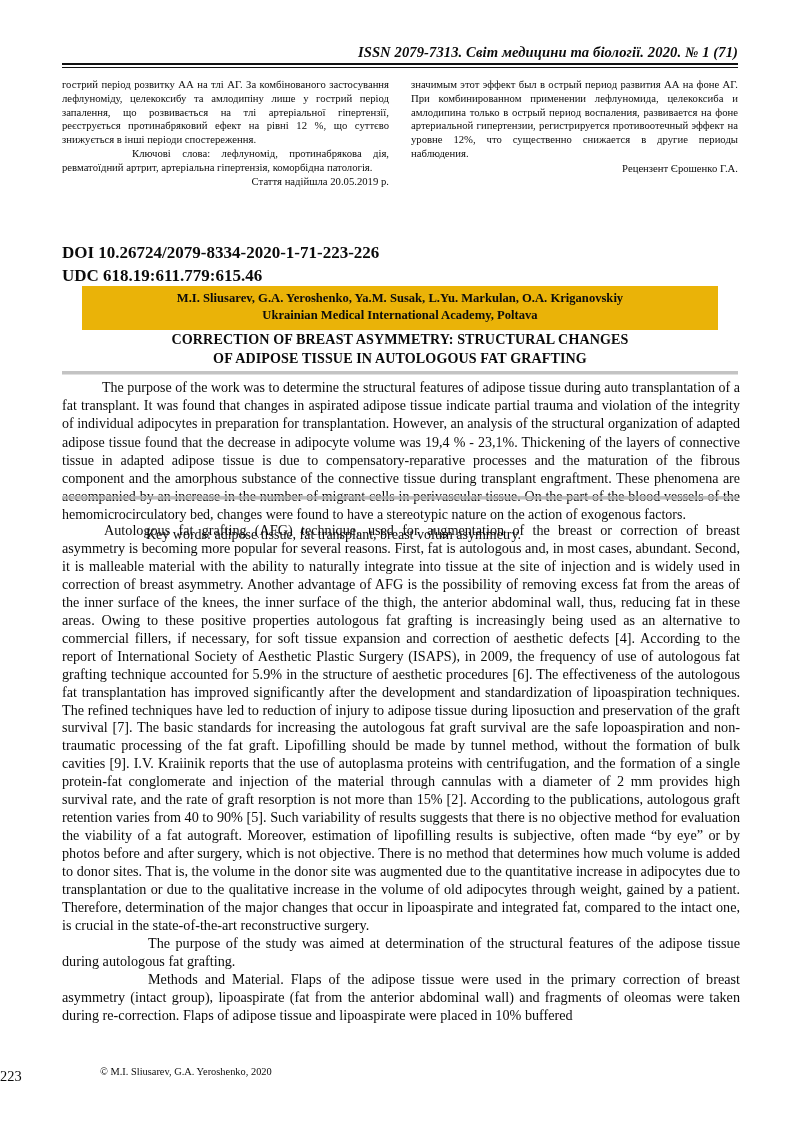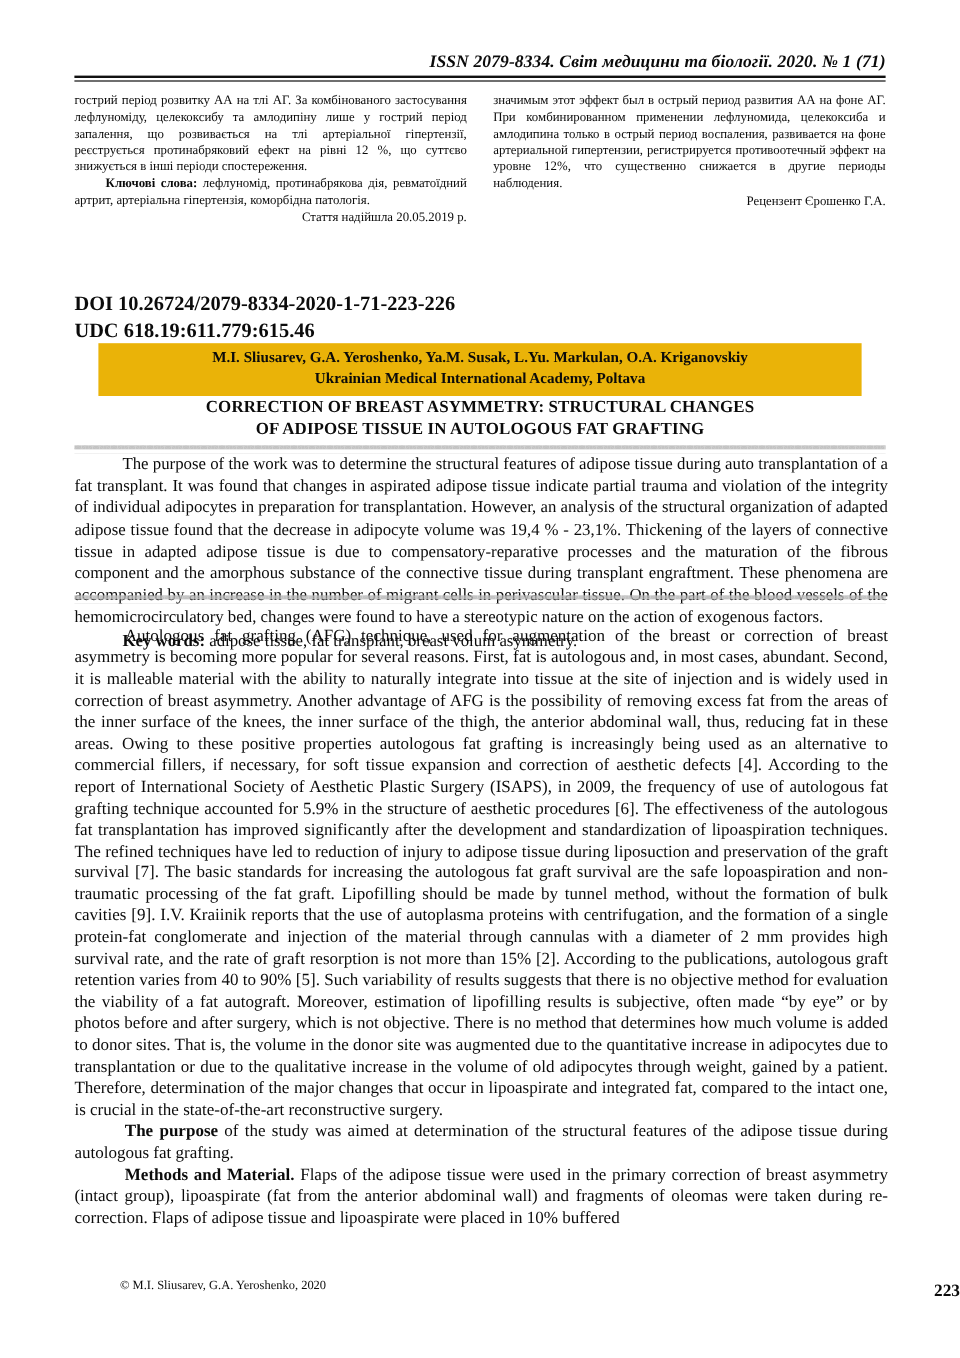--- a/index.html
+++ b/index.html
@@ -66,21 +66,21 @@
     margin: 0;
   }
   .col p.keywords {
     text-indent: 26px;
     margin-top: 0;
   }
   .col p.signoff {
     text-align: right;
     margin-top: 1px;
   }
-  .b { font-weight: bold; }
+  .b { font-weight: normal; margin-left: 44px; }
 
   
   .doi-block {
     position: absolute;
     top: 242px;
     left: 62px;
     font-weight: bold;
     font-size: 17px;
     line-height: 1.33;
   }
@@ -166,32 +166,31 @@
     top: 1066px;
     left: 100px;
     font-size: 10.4px;
     white-space: nowrap;
   }
   .footer-pageno {
     position: absolute;
     top: 1068px;
     left: 0;
     width: 800px;
-    text-align: right;
+    text-align: left;
     font-size: 14.4px;
-    font-weight: bold;
   }
 </style>
 </head>
 <body>
 
 <div class="page">
 
   <div class="runhead">
-    <div class="runhead-text">ISSN 2079-8334. Світ медицини та біології. 2020. № 1 (71)</div>
+    <div class="runhead-text">ISSN 2079-7313. Світ медицини та біології. 2020. № 1 (71)</div>
     <div class="runhead-rule"></div>
   </div>
 
   <div class="cols">
 
     <div class="col">
       <p>гострий період розвитку АА на тлі АГ. За комбінованого застосування лефлуноміду, целекоксибу та амлодипіну лише у гострий період запалення, що розвивається на тлі артеріальної гіпертензії, реєструється протинабряковий ефект на рівні 12 %, що суттєво знижується в інші періоди спостереження.</p>
       <p class="keywords"><span class="b">Ключові слова:</span> <span>лефлуномід, протинабрякова дія, ревматоїдний артрит, артеріальна гіпертензія, коморбідна патологія.</span></p>
       <p class="signoff">Стаття надійшла 20.05.2019 р.</p>
     </div>

